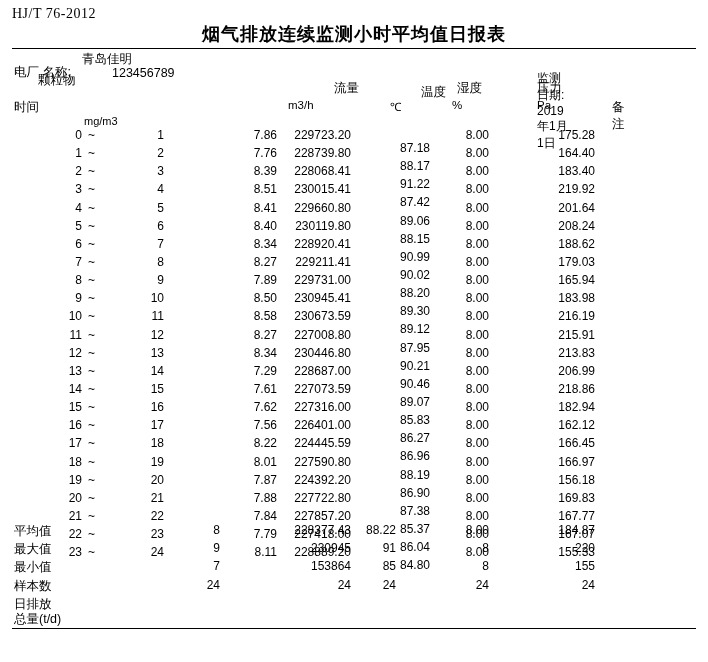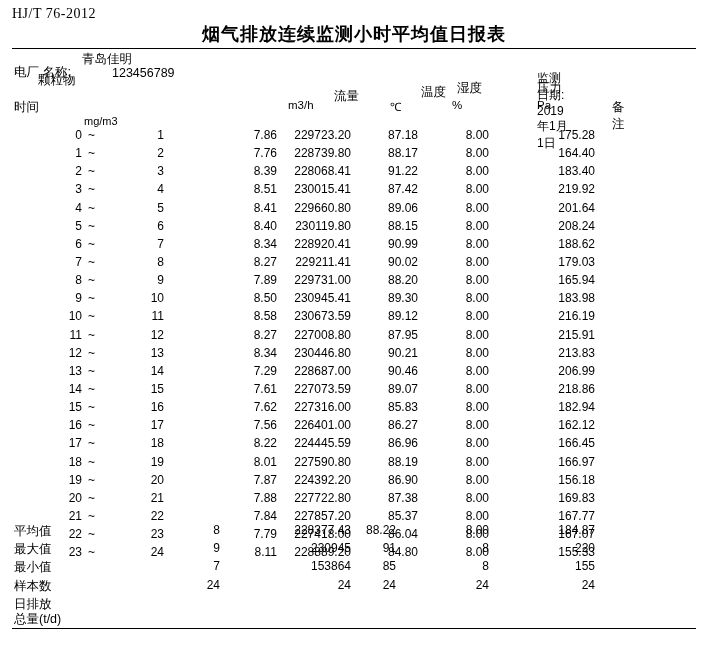--- a/index.html
+++ b/index.html
@@ -60,21 +60,21 @@
   .meta-plant-value { left: 82px; top: 51px; font-size: 12.5px; }
   .meta-tick { left: 14px; top: 62px; font-size: 10px; }
   .meta-code { left: 112px; top: 66px; font-size: 12.5px; }
   .meta-date { left: 537px; top: 70px; font-size: 12px; }
 
   .hdr {
     position: absolute;
     font-size: 12.5px;
   }
   .hdr-particle { left: 38px; top: 72px; }
-  .hdr-flow { left: 334px; top: 88px; }
+  .hdr-flow { left: 334px; top: 80px; }
   .hdr-temp { left: 421px; top: 84px; }
   .hdr-humid { left: 457px; top: 80px; }
   .hdr-press { left: 537px; top: 80px; }
   .hdr-time { left: 14px; top: 99px; }
   .hdr-mgm3 { left: 84px; top: 115px; font-size: 11px; }
   .hdr-m3h { left: 288px; top: 99px; font-size: 11.5px; }
   .hdr-celsius { left: 390px; top: 99px; font-size: 11.5px; }
   .hdr-percent { left: 452px; top: 99px; font-size: 11.5px; }
   .hdr-pa { left: 537px; top: 99px; font-size: 11.5px; }
   .hdr-remark { left: 612px; top: 99px; font-size: 12.5px; }
@@ -93,21 +93,21 @@
   .cell {
     position: absolute;
     white-space: nowrap;
     font-family: "Liberation Sans", sans-serif;
   }
   .c-hour   { left: 60px;  width: 22px; text-align: right; }
   .c-tilde  { left: 88px;  width: 12px; text-align: left; }
   .c-hour2  { left: 142px; width: 22px; text-align: right; }
   .c-dust   { left: 243px; width: 34px; text-align: right; }
   .c-flow   { left: 289px; width: 62px; text-align: right; }
-  .c-temp   { left: 378px; width: 40px; text-align: right; }
+  .c-temp   { left: 390px; width: 40px; text-align: right; margin-top: 13px; }
   .c-humid  { left: 455px; width: 34px; text-align: right; }
   .c-press  { left: 545px; width: 50px; text-align: right; }
 
   .summary {
     position: absolute;
     left: 0;
     top: 523px;
     width: 708px;
   }
   .srow {

